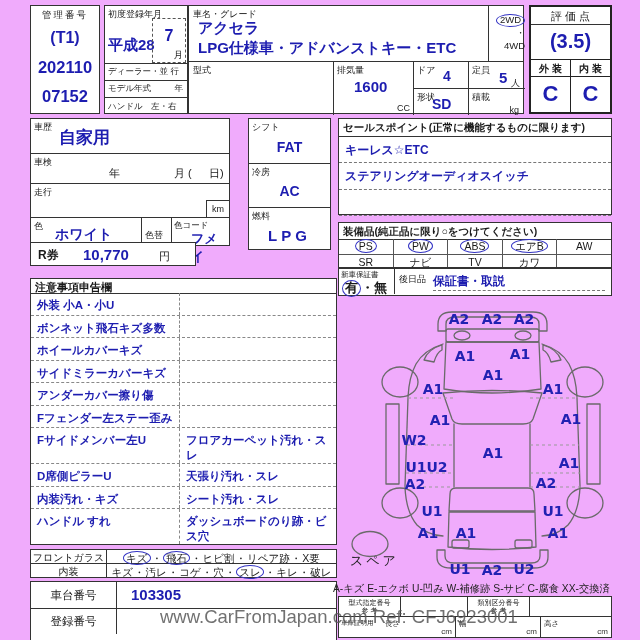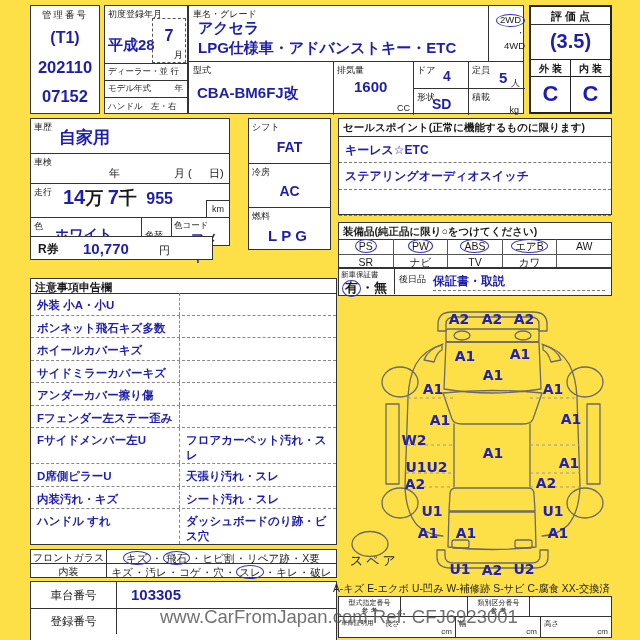--- a/index.html
+++ b/index.html
@@ -1,17 +1,17 @@
 <!DOCTYPE html>
 <html><head>
 <meta charset="utf-8">
 <style>
   *{box-sizing:border-box;margin:0;padding:0}
   html,body{background:#ffffff}
-  .sheet{position:relative;width:640px;height:640px;background:#fde047;
+  .sheet{position:relative;width:640px;height:640px;background:#f0abfc;
     font-family:"Liberation Sans","DejaVu Sans",sans-serif;color:#1a1a1a;overflow:hidden}
   .abs{position:absolute}
   .box{position:absolute;border:1.6px solid #333;background:#fff}
   .box2{border-width:2.4px;border-color:#222}
   .blue{color:#1d1db0;font-weight:700}
   .ctr{text-align:center}
   .lbl{font-size:9px;color:#222}
   .vline{position:absolute;border-left:1.4px solid #333}
   .hline{position:absolute;border-top:1.4px solid #333}
   .circ{display:inline-block;border:1.5px solid #3434c4;border-radius:50%;padding:0 3px;line-height:1.15}
@@ -70,21 +70,20 @@
     <div class="blue abs" style="left:9px;top:33px;font-size:15px">LPG仕様車・アドバンストキー・ETC</div>
 
     <div class="abs" style="left:299px;top:0;width:37px;height:55px;border-left:1.4px solid #333;text-align:right">
       <div style="margin-top:3px"><span class="circ" style="font-size:9.5px;color:#222;font-weight:400">2WD</span></div>
       <div style="font-size:9px">・</div>
       <div style="font-size:9.5px">4WD</div>
     </div>
     <div class="hline" style="left:0;right:0;top:55px"></div>
 
     <div class="lbl abs" style="left:4px;top:58px">型式</div>
-    <div class="blue abs" style="left:8px;top:78px;font-size:15px">CBA-BM6FJ改</div>
     <div class="vline" style="left:144px;top:55px;height:54px"></div>
 
     <div class="lbl abs" style="left:148px;top:58px">排気量</div>
     <div class="blue abs" style="left:165px;top:72px;font-size:15px">1600</div>
     <div class="lbl abs" style="left:208px;top:97px">CC</div>
     <div class="vline" style="left:224px;top:55px;height:54px"></div>
 
     <div class="lbl abs" style="left:228px;top:58px">ドア</div>
     <div class="blue abs" style="left:254px;top:62px;font-size:14px">4</div>
     <div class="hline" style="left:224px;width:55px;top:82px"></div>
@@ -94,21 +93,21 @@
 
     <div class="lbl abs" style="left:283px;top:58px">定員</div>
     <div class="blue abs" style="left:310px;top:63px;font-size:15px">5</div>
     <div class="lbl abs" style="left:322px;top:71px">人</div>
     <div class="hline" style="left:279px;width:57px;top:82px"></div>
     <div class="lbl abs" style="left:283px;top:85px">積載</div>
     <div class="lbl abs" style="right:4px;top:99px">kg</div>
   </div>
 
   <div class="box box2" style="left:529px;top:5px;width:83px;height:109px">
-    <div class="ctr abs" style="left:0;right:0;top:2px;font-size:11px;font-weight:700">評 価 点</div>
+    <div class="ctr abs" style="left:0;right:0;top:2px;font-size:11px;font-weight:400">評 価 点</div>
     <div class="hline" style="left:0;right:0;top:17px;border-top-width:1.8px"></div>
     <div class="blue ctr abs" style="left:0;right:0;top:23px;font-size:20px">(3.5)</div>
     <div class="abs" style="left:0;right:0;top:52px;height:18px;border-top:1.8px solid #222;border-bottom:1.8px solid #222;display:flex">
       <div class="ctr" style="flex:1;font-size:10px;font-weight:700;padding-top:2px">外 装</div>
       <div class="ctr" style="flex:1;font-size:10px;font-weight:700;padding-top:2px;border-left:1.6px solid #222">内 装</div>
     </div>
     <div class="abs" style="left:0;right:0;top:70px;bottom:0;display:flex">
       <div class="blue ctr" style="flex:1;font-size:22px;padding-top:4px">C</div>
       <div class="blue ctr" style="flex:1;font-size:22px;padding-top:4px;border-left:1.6px solid #222">C</div>
     </div>
@@ -117,37 +116,32 @@
   <div class="box" style="left:30px;top:118px;width:200px;height:128px">
     <div class="lbl abs" style="left:3px;top:2px">車歴</div>
     <div class="blue abs" style="left:28px;top:7px;font-size:17px">自家用</div>
     <div class="hline" style="left:0;right:0;top:34px"></div>
     <div class="lbl abs" style="left:3px;top:37px">車検</div>
     <div class="abs" style="left:78px;top:47px;font-size:11px">年</div>
     <div class="abs" style="left:143px;top:47px;font-size:11px">月 (</div>
     <div class="abs" style="left:178px;top:47px;font-size:11px">日)</div>
     <div class="hline" style="left:0;right:0;top:64px"></div>
     <div class="lbl abs" style="left:3px;top:67px">走行</div>
-    <div class="abs" style="left:32px;top:67px">
-      <span class="blue" style="font-size:20px">14</span><span style="font-size:18px;font-weight:700">万</span>
-      <span class="blue" style="font-size:20px">7</span><span style="font-size:18px;font-weight:700">千</span>
-      <span class="blue" style="font-size:16px;margin-left:5px">955</span>
-    </div>
     <div class="abs ctr" style="right:0;top:81px;width:23px;height:17px;border-left:1.4px solid #333;border-top:1.4px solid #333;font-size:9px;padding-top:3px">km</div>
     <div class="hline" style="left:0;right:0;top:98px"></div>
     <div class="lbl abs" style="left:3px;top:101px">色</div>
     <div class="blue abs" style="left:24px;top:107px;font-size:14px">ホワイト</div>
     <div class="vline" style="left:110px;top:98px;height:30px"></div>
     <div class="lbl abs" style="left:114px;top:110px">色替</div>
     <div class="vline" style="left:140px;top:98px;height:30px"></div>
     <div class="lbl abs" style="left:143px;top:101px;font-size:8.5px">色コード</div>
     <div class="blue abs" style="left:160px;top:111px;font-size:13px">フメイ</div>
   </div>
 
-  <div class="box" style="left:30px;top:236px;width:183px;height:24px">
+  <div class="box" style="left:30px;top:242px;width:166px;height:24px">
     <div class="abs" style="left:7px;top:4px;font-size:12px;font-weight:700">R券</div>
     <div class="blue abs" style="left:52px;top:3px;font-size:15px">10,770</div>
     <div class="abs" style="left:128px;top:6px;font-size:11px">円</div>
   </div>
 
   <div class="box" style="left:248px;top:118px;width:83px;height:132px">
     <div class="lbl abs" style="left:3px;top:2px">シフト</div>
     <div class="blue ctr abs" style="left:0;right:0;top:20px;font-size:14px">FAT</div>
     <div class="hline" style="left:0;right:0;top:44px"></div>
     <div class="lbl abs" style="left:3px;top:47px">冷房</div>

